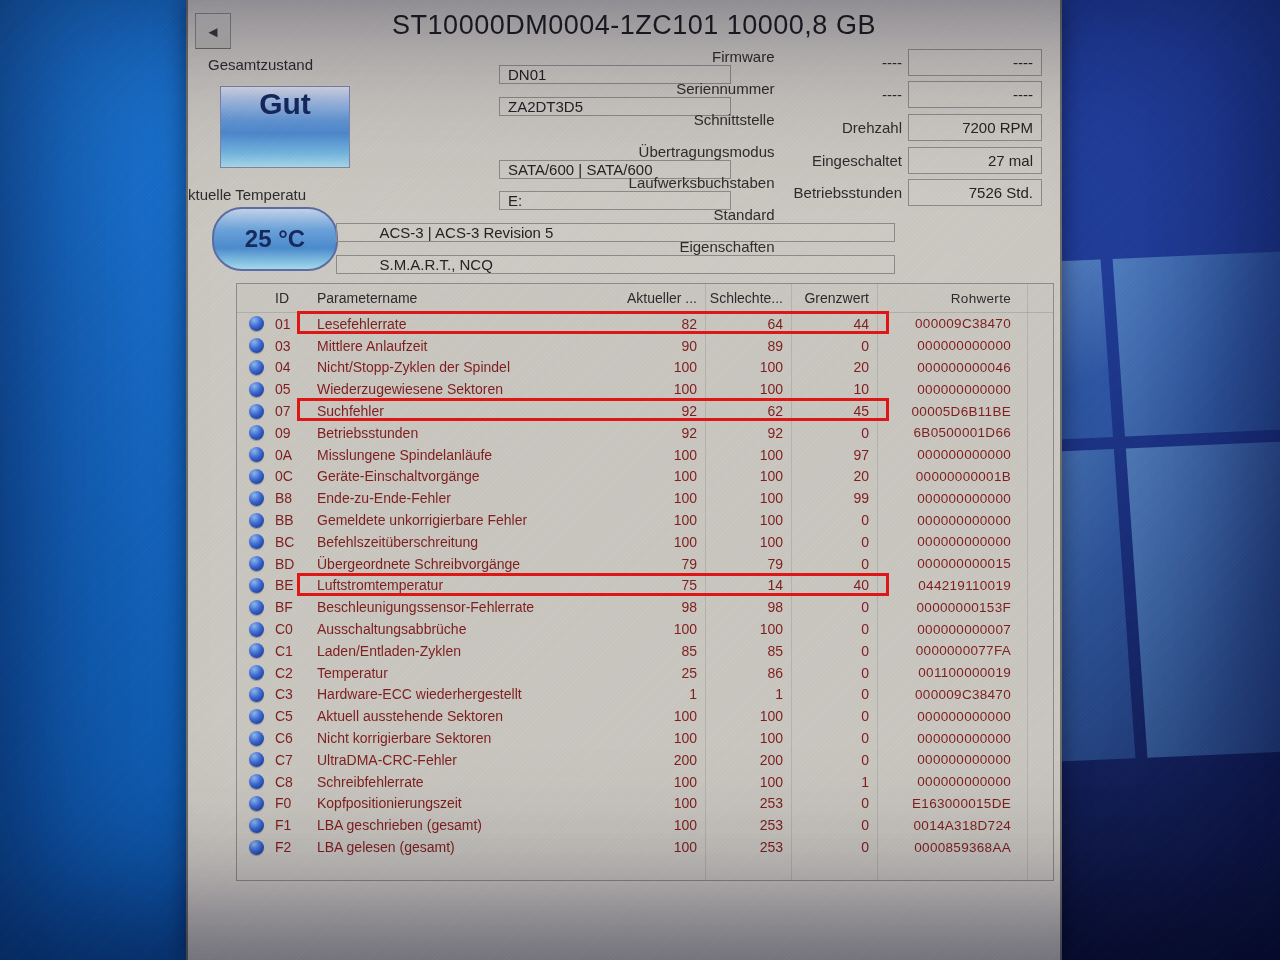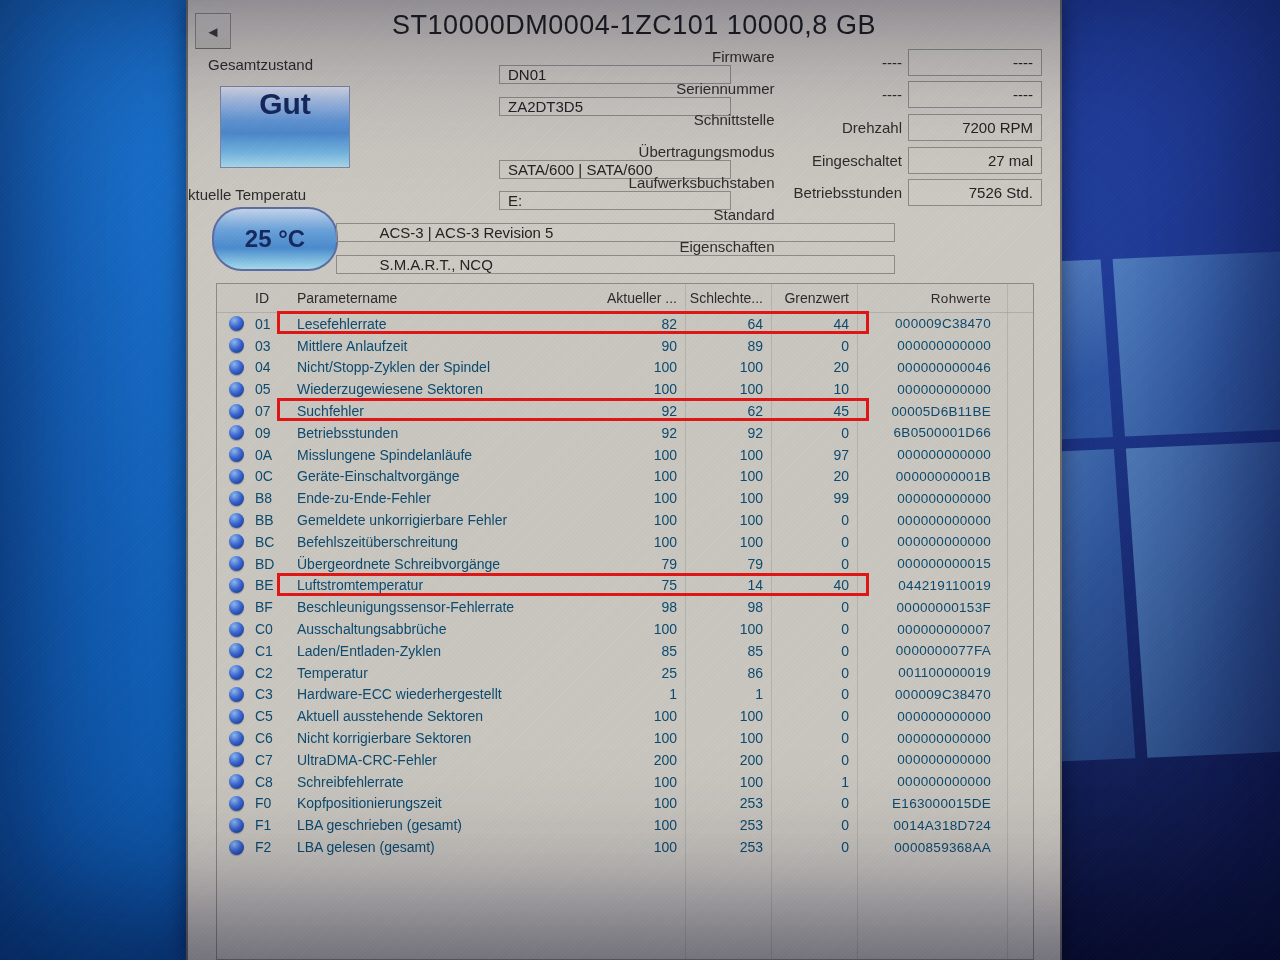--- a/index.html
+++ b/index.html
@@ -82,29 +82,29 @@
     white-space:nowrap;
   }
   .info-row .f-box{width:214px;}
   .info-row.wide .f-box{width:506px;padding-left:43px;}
   .stat-fields{position:absolute;left:400px;top:46px;width:454px;}
   .stat-row{display:flex;align-items:center;height:32.6px;}
   .stat-row .f-label{flex:1;text-align:right;padding-right:6px;font-size:15px;color:#2d2d2d;white-space:nowrap;}
   .stat-row .f-box{width:116px;justify-content:flex-end;}
   
   .smart-table{
-    position:absolute;left:28px;top:283px;width:818px;height:677px;
+    position:absolute;left:48px;top:283px;width:818px;height:598px;
     border:1px solid #8d8b87;background:#cac7c1;box-sizing:border-box;
   }
   .col-sep{position:absolute;top:0;bottom:0;width:1px;background:rgba(60,60,55,0.14);}
   .thead{
     display:flex;align-items:center;height:28px;font-size:14px;color:#2b2b2b;
     border-bottom:1px solid rgba(60,60,55,0.18);
   }
-  .trow{display:flex;align-items:center;height:21.8px;font-size:14px;color:#0c4a6e;position:relative;}
+  .trow{display:flex;align-items:center;height:21.8px;font-size:14px;color:#7f1d1d;position:relative;}
   .c-icon{width:38px;display:flex;justify-content:center;align-items:center;}
   .c-id{width:32px;text-align:left;}
   .c-name{width:312px;padding-left:10px;box-sizing:border-box;white-space:nowrap;overflow:hidden;}
   .c-num{width:86px;text-align:right;padding-right:8px;box-sizing:border-box;}
   .c-raw{width:150px;text-align:right;padding-right:16px;box-sizing:border-box;font-size:13.5px;letter-spacing:.3px;}
   .sphere{
     width:15px;height:15px;border-radius:50%;
     background:radial-gradient(circle at 35% 28%,#8cb8ec 0%,#3c68d2 45%,#1d3e9c 80%,#16307c 100%);
     box-shadow:0 1px 1px rgba(0,0,0,0.25);
   }

